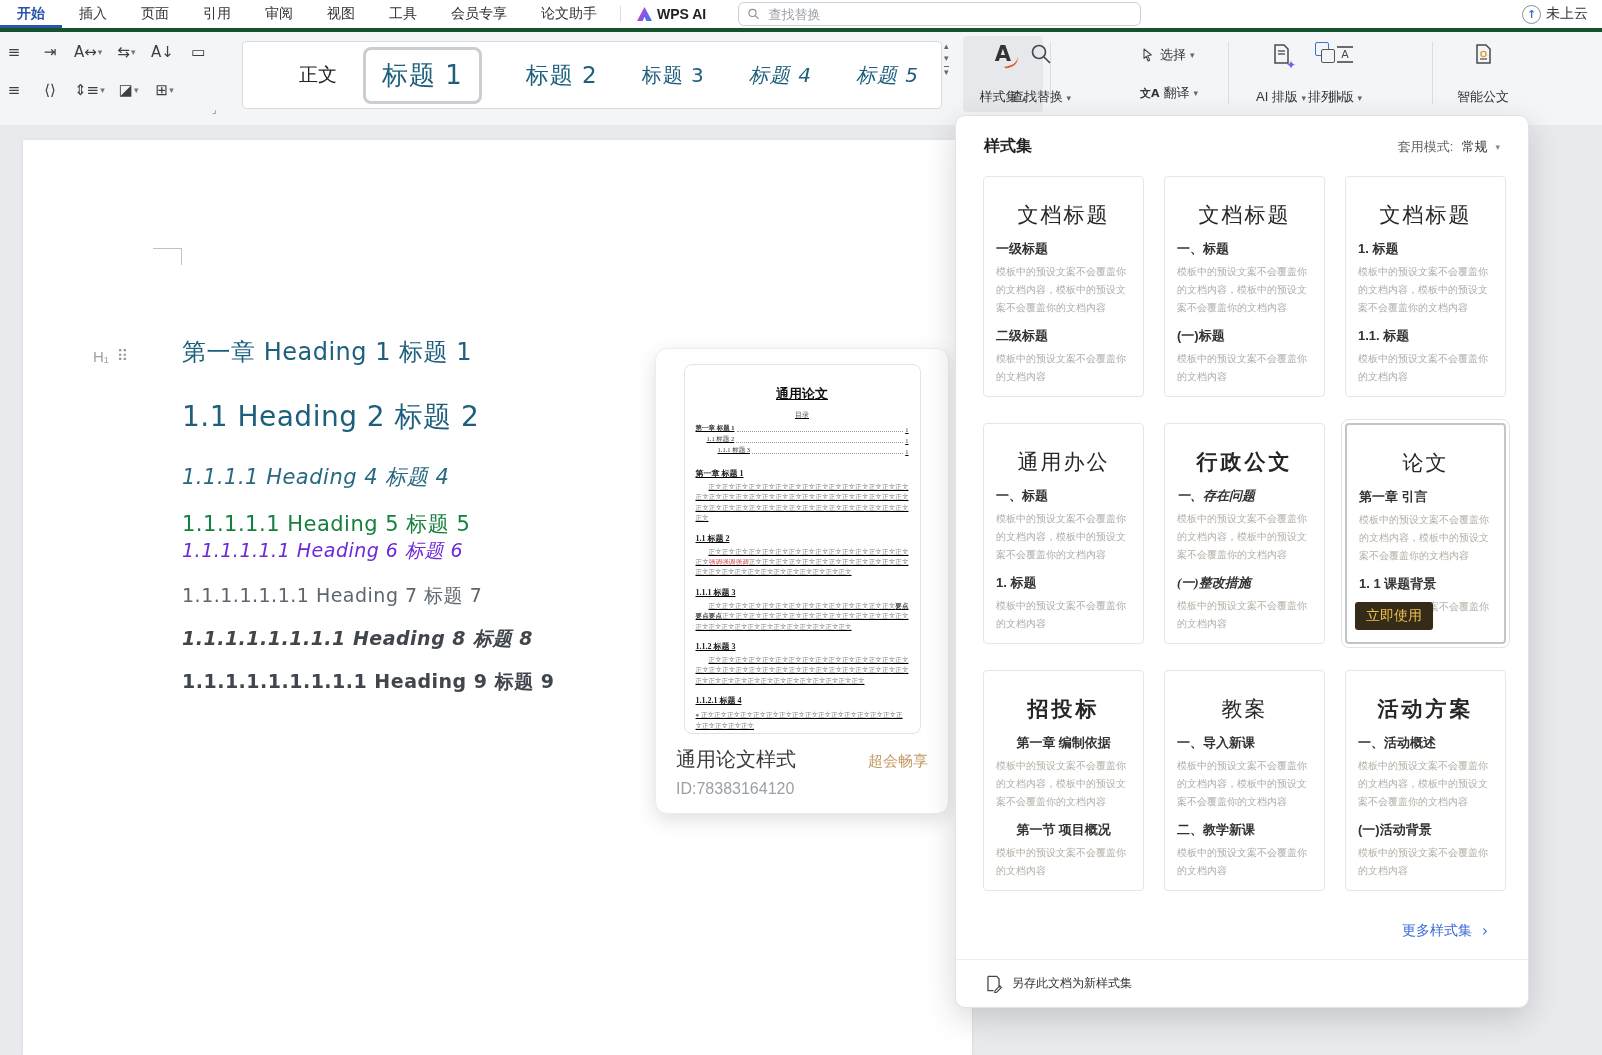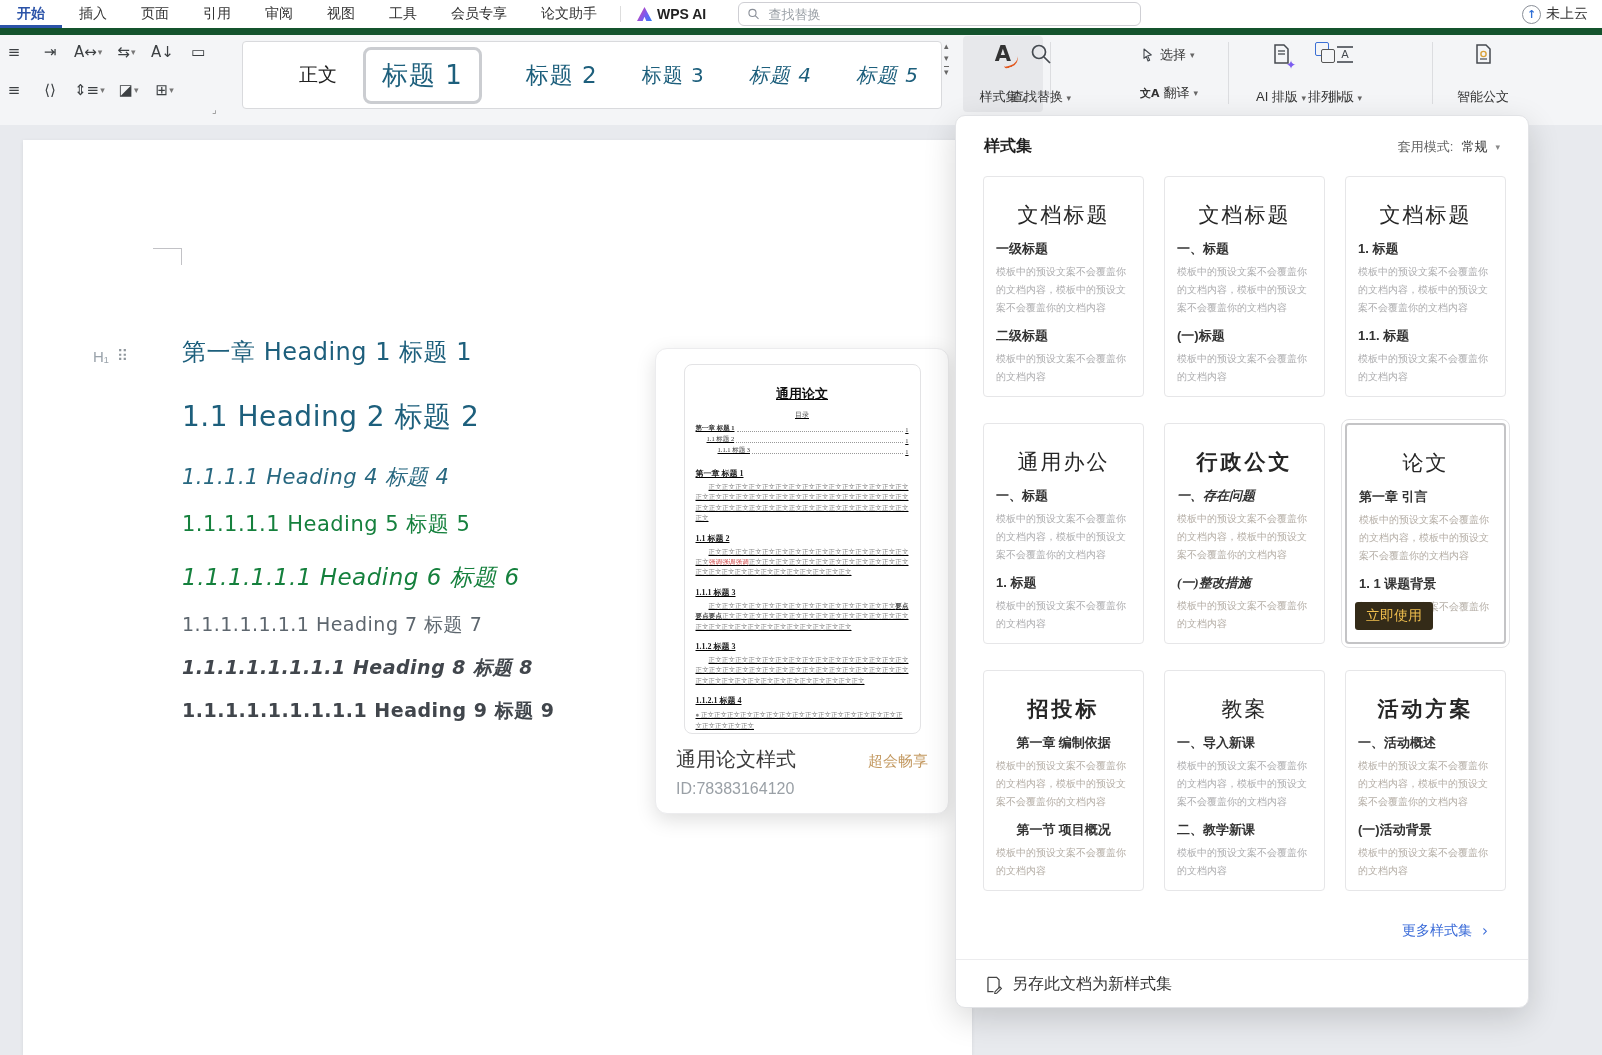--- a/index.html
+++ b/index.html
@@ -1,20 +1,20 @@
 <!DOCTYPE html>
 <html><head>
 <meta charset="utf-8">
 <style>
   html,body{margin:0;padding:0;width:1602px;height:1055px;overflow:hidden;
     font-family:"Liberation Sans",sans-serif;background:#e8eaee;position:relative;}
 
   
   .menubar{position:absolute;top:0;left:0;width:1602px;height:28px;background:#ffffff;
-    display:flex;align-items:center;z-index:30;border-bottom:7px solid #14532d;}
+    display:flex;align-items:center;z-index:30;border-bottom:4px solid #14532d;}
   .mtab{font-size:14px;color:#333;padding:0 17px;height:28px;line-height:26px;cursor:default;white-space:nowrap;}
   .mtab.active{color:#2b53a8;font-weight:bold;box-shadow:inset 0 -3px 0 #2b53a8;}
   .msep{width:1px;height:16px;background:#ddd;margin:0 6px;}
   .wpsai{display:flex;align-items:center;gap:5px;padding:0 10px;font-size:14px;color:#222;font-weight:bold;}
   .logo-tri{width:15px;height:14px;background:linear-gradient(120deg,#e6399b,#7b5cf0 55%,#2f7cf6);
     clip-path:polygon(50% 0,100% 100%,62% 100%,50% 70%,38% 100%,0 100%);}
   .search-box{display:flex;align-items:center;gap:6px;width:385px;height:22px;border:1px solid #cfcfd4;
     border-radius:6px;background:#fff;padding:0 8px;margin-left:22px;}
   .search-box input{border:none;outline:none;font-size:13px;color:#444;width:100%;background:transparent;
     font-family:"Liberation Sans",sans-serif;}
@@ -71,21 +71,21 @@
   .h1flag{position:absolute;left:70px;top:207px;display:flex;align-items:center;gap:8px;color:#9aa3ab;}
   .h1flag .hm{font-size:15px;}
   .h1flag .dots{font-size:15px;color:#8f969c;font-family:"DejaVu Sans",sans-serif;}
   .headings{position:absolute;left:159px;top:196px;width:720px;}
   .dh{letter-spacing:.5px;}
   .dh1{font-size:24px;color:#1d5f7c;margin-bottom:30px;}
   .dh2{font-size:28px;color:#1d5f7c;margin-bottom:27px;}
   .dh3{font-size:23px;color:#1d5f7c;margin-bottom:24px;}
   .dh4{font-size:21px;color:#286880;font-style:italic;margin-bottom:19px;}
   .dh5{font-size:21px;color:#15803d;}
-  .dh6{font-size:23px;color:#15803d;font-style:italic;margin-bottom:19px;margin-top:24px;}
+  .dh6{font-size:19px;color:#6d28d9;font-style:italic;margin-bottom:19px;}
   .dh7{font-size:19px;color:#5d666e;margin-bottom:17px;}
   .dh8{font-size:19px;color:#41464c;font-style:italic;font-weight:bold;margin-bottom:17px;}
   .dh9{font-size:19px;color:#41464c;font-weight:bold;}
 
   
   .pcard{position:absolute;left:655px;top:348px;width:294px;height:466px;background:#fff;
     border:1px solid #ececee;border-radius:12px;box-shadow:0 6px 20px rgba(0,0,0,.13);z-index:25;padding:13px 14px;box-sizing:border-box;}
   .mini{width:237px;height:370px;margin:2px auto 0;border:1px solid #e3e3e5;border-radius:8px;
     padding:20px 11px 0;box-sizing:border-box;font-family:"Liberation Serif",serif;overflow:hidden;background:#fff;text-decoration:underline;}
   .mini-title{font-size:13px;font-weight:bold;text-align:center;color:#111;margin-bottom:7px;}
@@ -127,21 +127,21 @@
   .h-serif{font-family:"Liberation Serif",serif;font-style:italic;}
   .p-serif{font-family:"Liberation Serif",serif;color:#b5aea6;}
   .h-center{text-align:center;font-family:"Liberation Serif",serif;}
   .use-btn{position:absolute;left:8px;bottom:12px;background:#342b18;color:#f0bf4e;border:none;
     font-size:14px;padding:5px 11px;border-radius:3px;font-family:"Liberation Sans",sans-serif;cursor:pointer;}
   .more-row{position:absolute;right:40px;top:806px;display:flex;align-items:center;gap:10px;
     font-size:14px;color:#3a6bd8;cursor:pointer;}
   .more-row .chev{font-size:15px;font-family:"DejaVu Sans",sans-serif;}
   .pdivider{position:absolute;left:0;top:843px;width:100%;height:1px;background:#ececee;}
   .save-row{position:absolute;left:28px;top:858px;display:flex;align-items:center;gap:9px;
-    font-size:16px;color:#333;cursor:pointer;}
+    font-size:12px;color:#333;cursor:pointer;}
 </style>
 </head>
 <body>
 
 <div class="menubar">
   <span class="mtab active">开始</span>
   <span class="mtab">插入</span>
   <span class="mtab">页面</span>
   <span class="mtab">引用</span>
   <span class="mtab">审阅</span>

